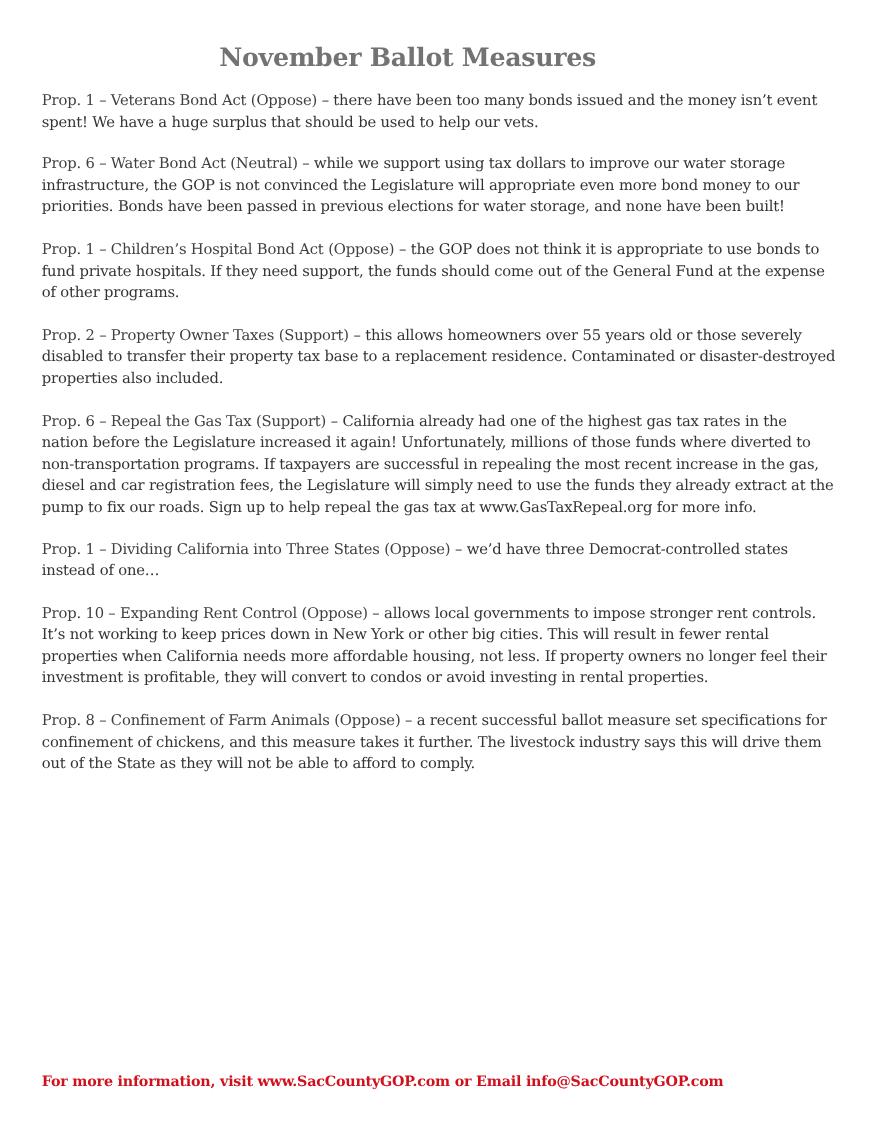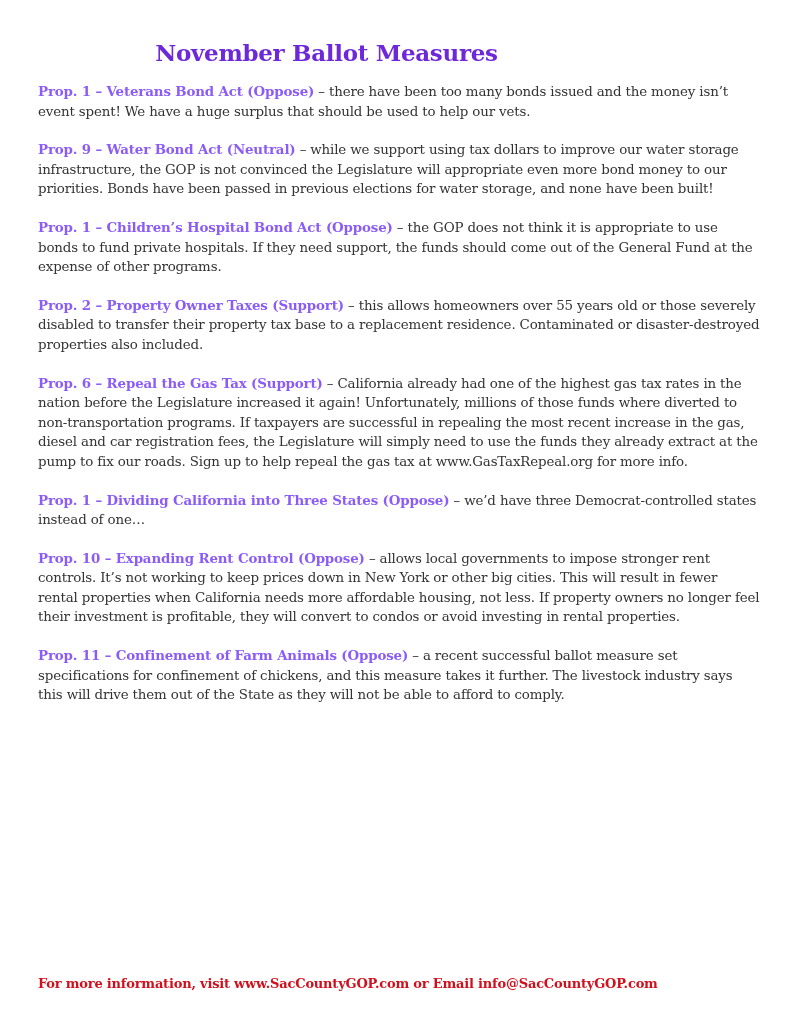--- a/index.html
+++ b/index.html
@@ -1,34 +1,34 @@
 <!DOCTYPE html>
 <html><head>
 <meta charset="utf-8">
 <style>
   html, body { margin:0; padding:0; background:#ffffff; }
   body { width:791px; height:1024px; position:relative; overflow:hidden;
          font-family:"DejaVu Serif", "Liberation Serif", serif; color:#333333; }
   .title { position:absolute; top:38px; left:0; width:653px; text-align:center;
-           font-size:23px; font-weight:bold; color:#6d28d9; letter-spacing:-0.3px; line-height:30px; }
+           font-size:23px; font-weight:bold; color:#737373; letter-spacing:-0.3px; line-height:30px;padding-left:44px; }
   .content { position:absolute; top:82px; left:38px; width:722px; }
   .prop { margin:0 0 19px 0; font-size:13.4px; line-height:19.6px; letter-spacing:-0.15px; }
-  .prop b { font-weight:bold; color:#8b5cf6; }
+  .prop b { font-weight:normal; color:#404040; }
   .footer { position:absolute; top:973px; left:38px; width:730px;
             font-size:13px; font-weight:bold; color:#d0101c; letter-spacing:-0.2px; line-height:22px; white-space:nowrap; }
 </style>
 </head>
 <body>
 
 <div class="title">November Ballot Measures</div>
 
 <div class="content">
   <p class="prop"><b>Prop. 1 – Veterans Bond Act (Oppose)</b><span> – there have been too many bonds issued and the money isn’t event spent! We have a huge surplus that should be used to help our vets.</span></p>
-  <p class="prop"><b>Prop. 9 – Water Bond Act (Neutral)</b><span> – while we support using tax dollars to improve our water storage infrastructure, the GOP is not convinced the Legislature will appropriate even more bond money to our priorities. Bonds have been passed in previous elections for water storage, and none have been built!</span></p>
+  <p class="prop"><b>Prop. 6 – Water Bond Act (Neutral)</b><span> – while we support using tax dollars to improve our water storage infrastructure, the GOP is not convinced the Legislature will appropriate even more bond money to our priorities. Bonds have been passed in previous elections for water storage, and none have been built!</span></p>
   <p class="prop"><b>Prop. 1 – Children’s Hospital Bond Act (Oppose)</b><span> – the GOP does not think it is appropriate to use bonds to fund private hospitals. If they need support, the funds should come out of the General Fund at the expense of other programs.</span></p>
   <p class="prop"><b>Prop. 2 – Property Owner Taxes (Support)</b><span> – this allows homeowners over 55 years old or those severely disabled to transfer their property tax base to a replacement residence. Contaminated or disaster-destroyed properties also included.</span></p>
   <p class="prop"><b>Prop. 6 – Repeal the Gas Tax (Support)</b><span> – California already had one of the highest gas tax rates in the nation before the Legislature increased it again! Unfortunately, millions of those funds where diverted to non-transportation programs. If taxpayers are successful in repealing the most recent increase in the gas, diesel and car registration fees, the Legislature will simply need to use the funds they already extract at the pump to fix our roads. Sign up to help repeal the gas tax at www.GasTaxRepeal.org for more info.</span></p>
   <p class="prop"><b>Prop. 1 – Dividing California into Three States (Oppose)</b><span> – we’d have three Democrat-controlled states instead of one…</span></p>
   <p class="prop"><b>Prop. 10 – Expanding Rent Control (Oppose)</b><span> – allows local governments to impose stronger rent controls. It’s not working to keep prices down in New York or other big cities. This will result in fewer rental properties when California needs more affordable housing, not less. If property owners no longer feel their investment is profitable, they will convert to condos or avoid investing in rental properties.</span></p>
-  <p class="prop"><b>Prop. 11 – Confinement of Farm Animals (Oppose)</b><span> – a recent successful ballot measure set specifications for confinement of chickens, and this measure takes it further. The livestock industry says this will drive them out of the State as they will not be able to afford to comply.</span></p>
+  <p class="prop"><b>Prop. 8 – Confinement of Farm Animals (Oppose)</b><span> – a recent successful ballot measure set specifications for confinement of chickens, and this measure takes it further. The livestock industry says this will drive them out of the State as they will not be able to afford to comply.</span></p>
 </div>
 
 <div class="footer">For more information, visit www.SacCountyGOP.com or Email info@SacCountyGOP.com</div>
 
 </body></html>

